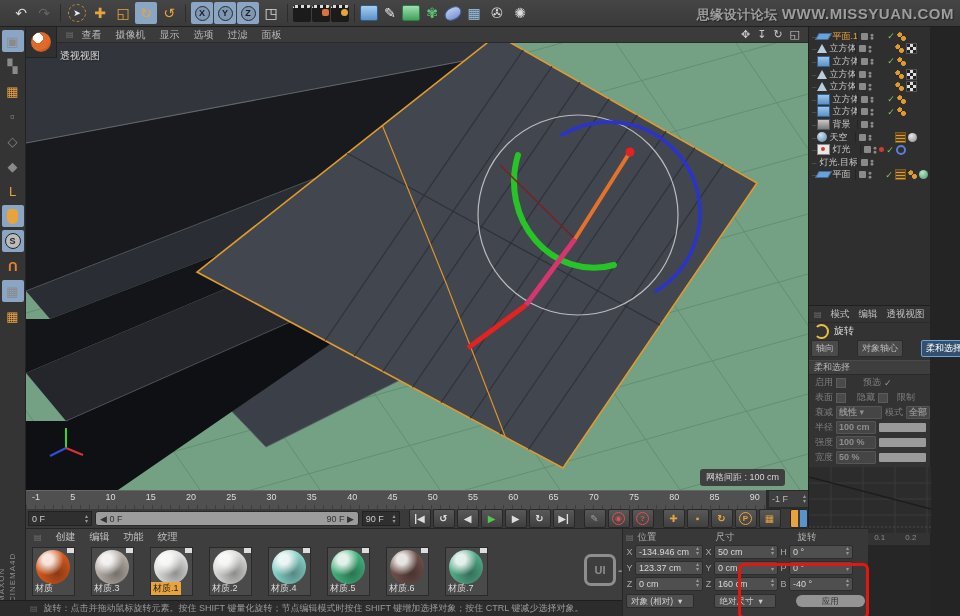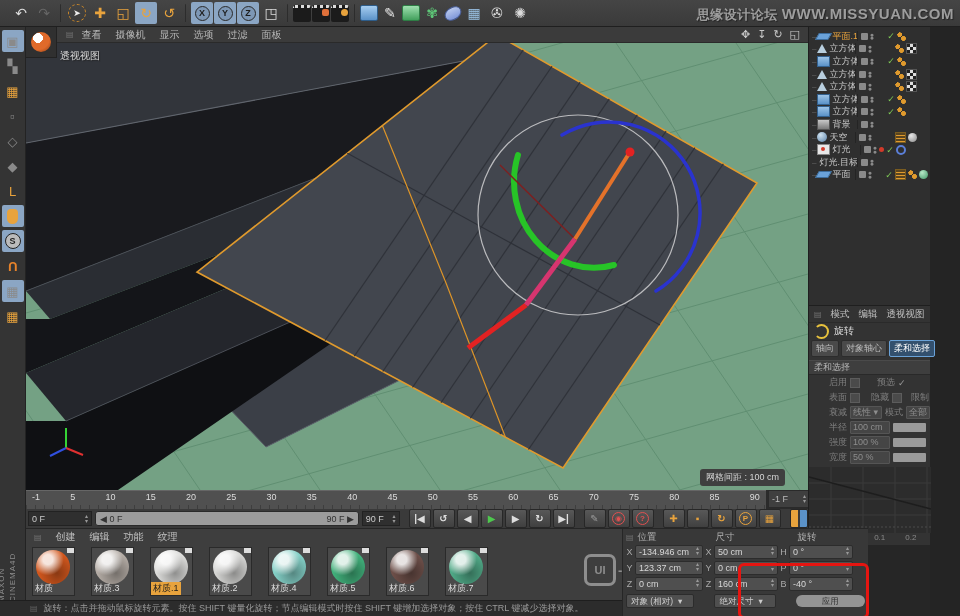--- a/index.html
+++ b/index.html
@@ -109,28 +109,28 @@
   .c-sphg{border-radius:50%;background:radial-gradient(circle at 35% 30%,#e8e8e8,#8a8a8a);}
   .c-sphgreen{border-radius:50%;background:radial-gradient(circle at 35% 30%,#b8e8c8,#3f9868);}
   .c-target{border-radius:50%;border:2px solid #5b7fd8;width:6px;height:6px;}
   .c-reddot{width:5px;height:5px;border-radius:50%;background:#d23a2a;}
   
   .attrs{left:808px;top:305px;width:122px;height:240px;background:#333;border-left:1px solid #1f1f1f;border-top:1px solid #1f1f1f;box-sizing:border-box;font-size:9px;}
   .amenu{height:16px;display:flex;gap:9px;align-items:center;color:#c0c0c0;padding-left:5px;border-bottom:1px solid #2a2a2a;font-size:9.5px;}
   .amenu .handle{color:#777;font-size:8px;}
   .atool{height:16px;display:flex;gap:5px;align-items:center;color:#ddd;padding-left:5px;font-size:10px;}
   .atool .ringicon{width:11px;height:11px;border:2.5px solid #e8c23d;border-radius:50%;border-left-color:transparent;}
-  .atabs{display:flex;gap:2px;padding:1px 2px;}
+  .atabs{display:flex;gap:18px;padding:1px 2px;}
   .atab{background:#4a4a4a;border:1px solid #2c2c2c;color:#bbb;padding:1px 4px;font-size:9px;border-radius:2px;white-space:nowrap;}
   .atab.active{background:#33506e;border:1px solid #6aa2d8;color:#fff;}
   .asect{height:13px;background:#3e3e3e;border-top:1px solid #4a4a4a;border-bottom:1px solid #292929;color:#b5b5b5;display:flex;align-items:center;padding-left:5px;margin-top:2px;}
-  .arow{height:15px;display:flex;align-items:center;gap:3px;padding-left:20px;color:#7e7e7e;white-space:nowrap;overflow:hidden;}
+  .arow{height:15px;display:flex;align-items:center;gap:3px;padding-left:6px;color:#7e7e7e;white-space:nowrap;overflow:hidden;}
   .cbox{width:8px;height:8px;background:#4a4a4a;border:1px solid #5c5c5c;flex:0 0 auto;}
   .achk{color:#9a9a9a;}
-  .afield{background:#454545;border:1px solid #555;color:#8e8e8e;padding:0 2px;height:11px;line-height:11px;border-radius:1px;}
+  .afield{background:#454545;border:1px solid #555;color:#8e8e8e;padding:0 2px;height:11px;line-height:11px;border-radius:1px;font-weight:bold;}
   .abar{flex:1;height:9px;background:#9a9a9a;margin-right:4px;border-radius:1px;}
   .agraph{margin-top:2px;position:relative;}
   .agraph svg{display:block;}
   .gticks{display:flex;color:#8a8a8a;font-size:8px;padding-left:34px;gap:20px;}
   
   .coords{left:622px;top:528px;width:246px;height:88px;background:#383838;border-left:1px solid #262626;border-top:1px solid #262626;box-sizing:border-box;font-size:9px;z-index:6;padding:2px 3px;}
   .chead{display:flex;color:#b0b0b0;font-size:9.5px;height:13px;align-items:center;}
   .chead .handle{color:#777;font-size:8px;margin-right:4px;}
   .chead .h1{width:78px;} .chead .h2{width:82px;} .chead .h3{}
   .crow{display:flex;align-items:center;gap:2px;height:16px;}

